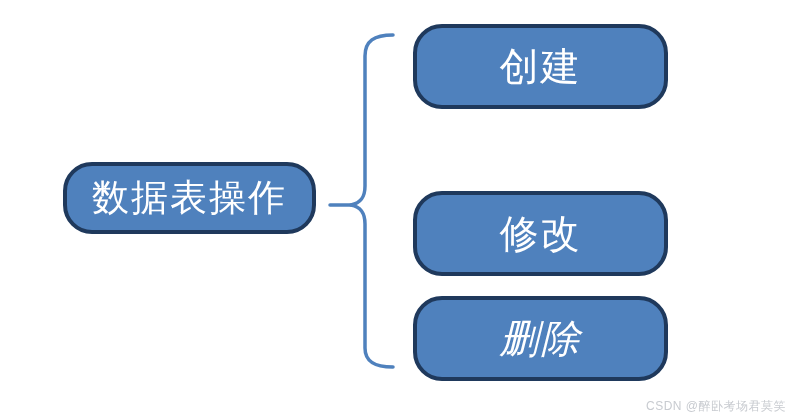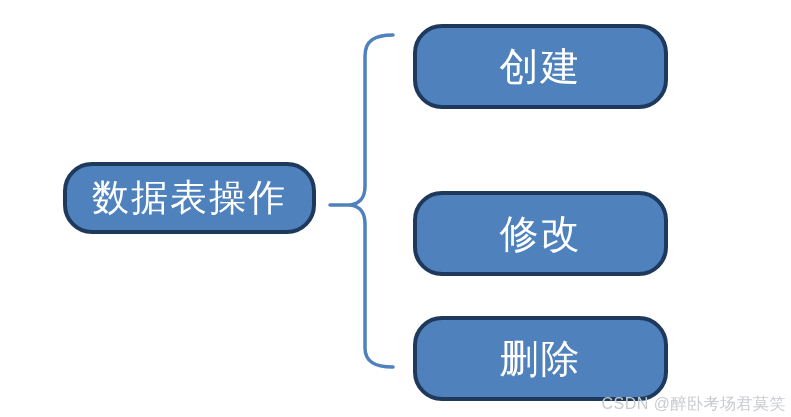--- a/index.html
+++ b/index.html
@@ -37,34 +37,34 @@
     font-size: 37px;
   }
   .node-child {
     left: 413px;
     width: 255px;
     height: 85px;
     font-size: 39px;
   }
   .node-child-1 { top: 24px; }
   .node-child-2 { top: 163px; margin-top: 28px; }
-  .node-child-3 { top: 316px; }
+  .node-child-3 { top: 296px; font-style: italic; }
   .connector-layer {
     position: absolute;
     left: 0;
     top: 0;
     width: 791px;
     height: 417px;
     pointer-events: none;
   }
   .watermark {
     position: absolute;
     right: 5px;
     bottom: 2px;
-    font-size: 16px;
+    font-size: 12px;
     color: #C8CBD0;
     letter-spacing: 0.5px;
     white-space: nowrap;
   }
 </style>
 </head>
 <body>
 
 <div class="canvas">
 

